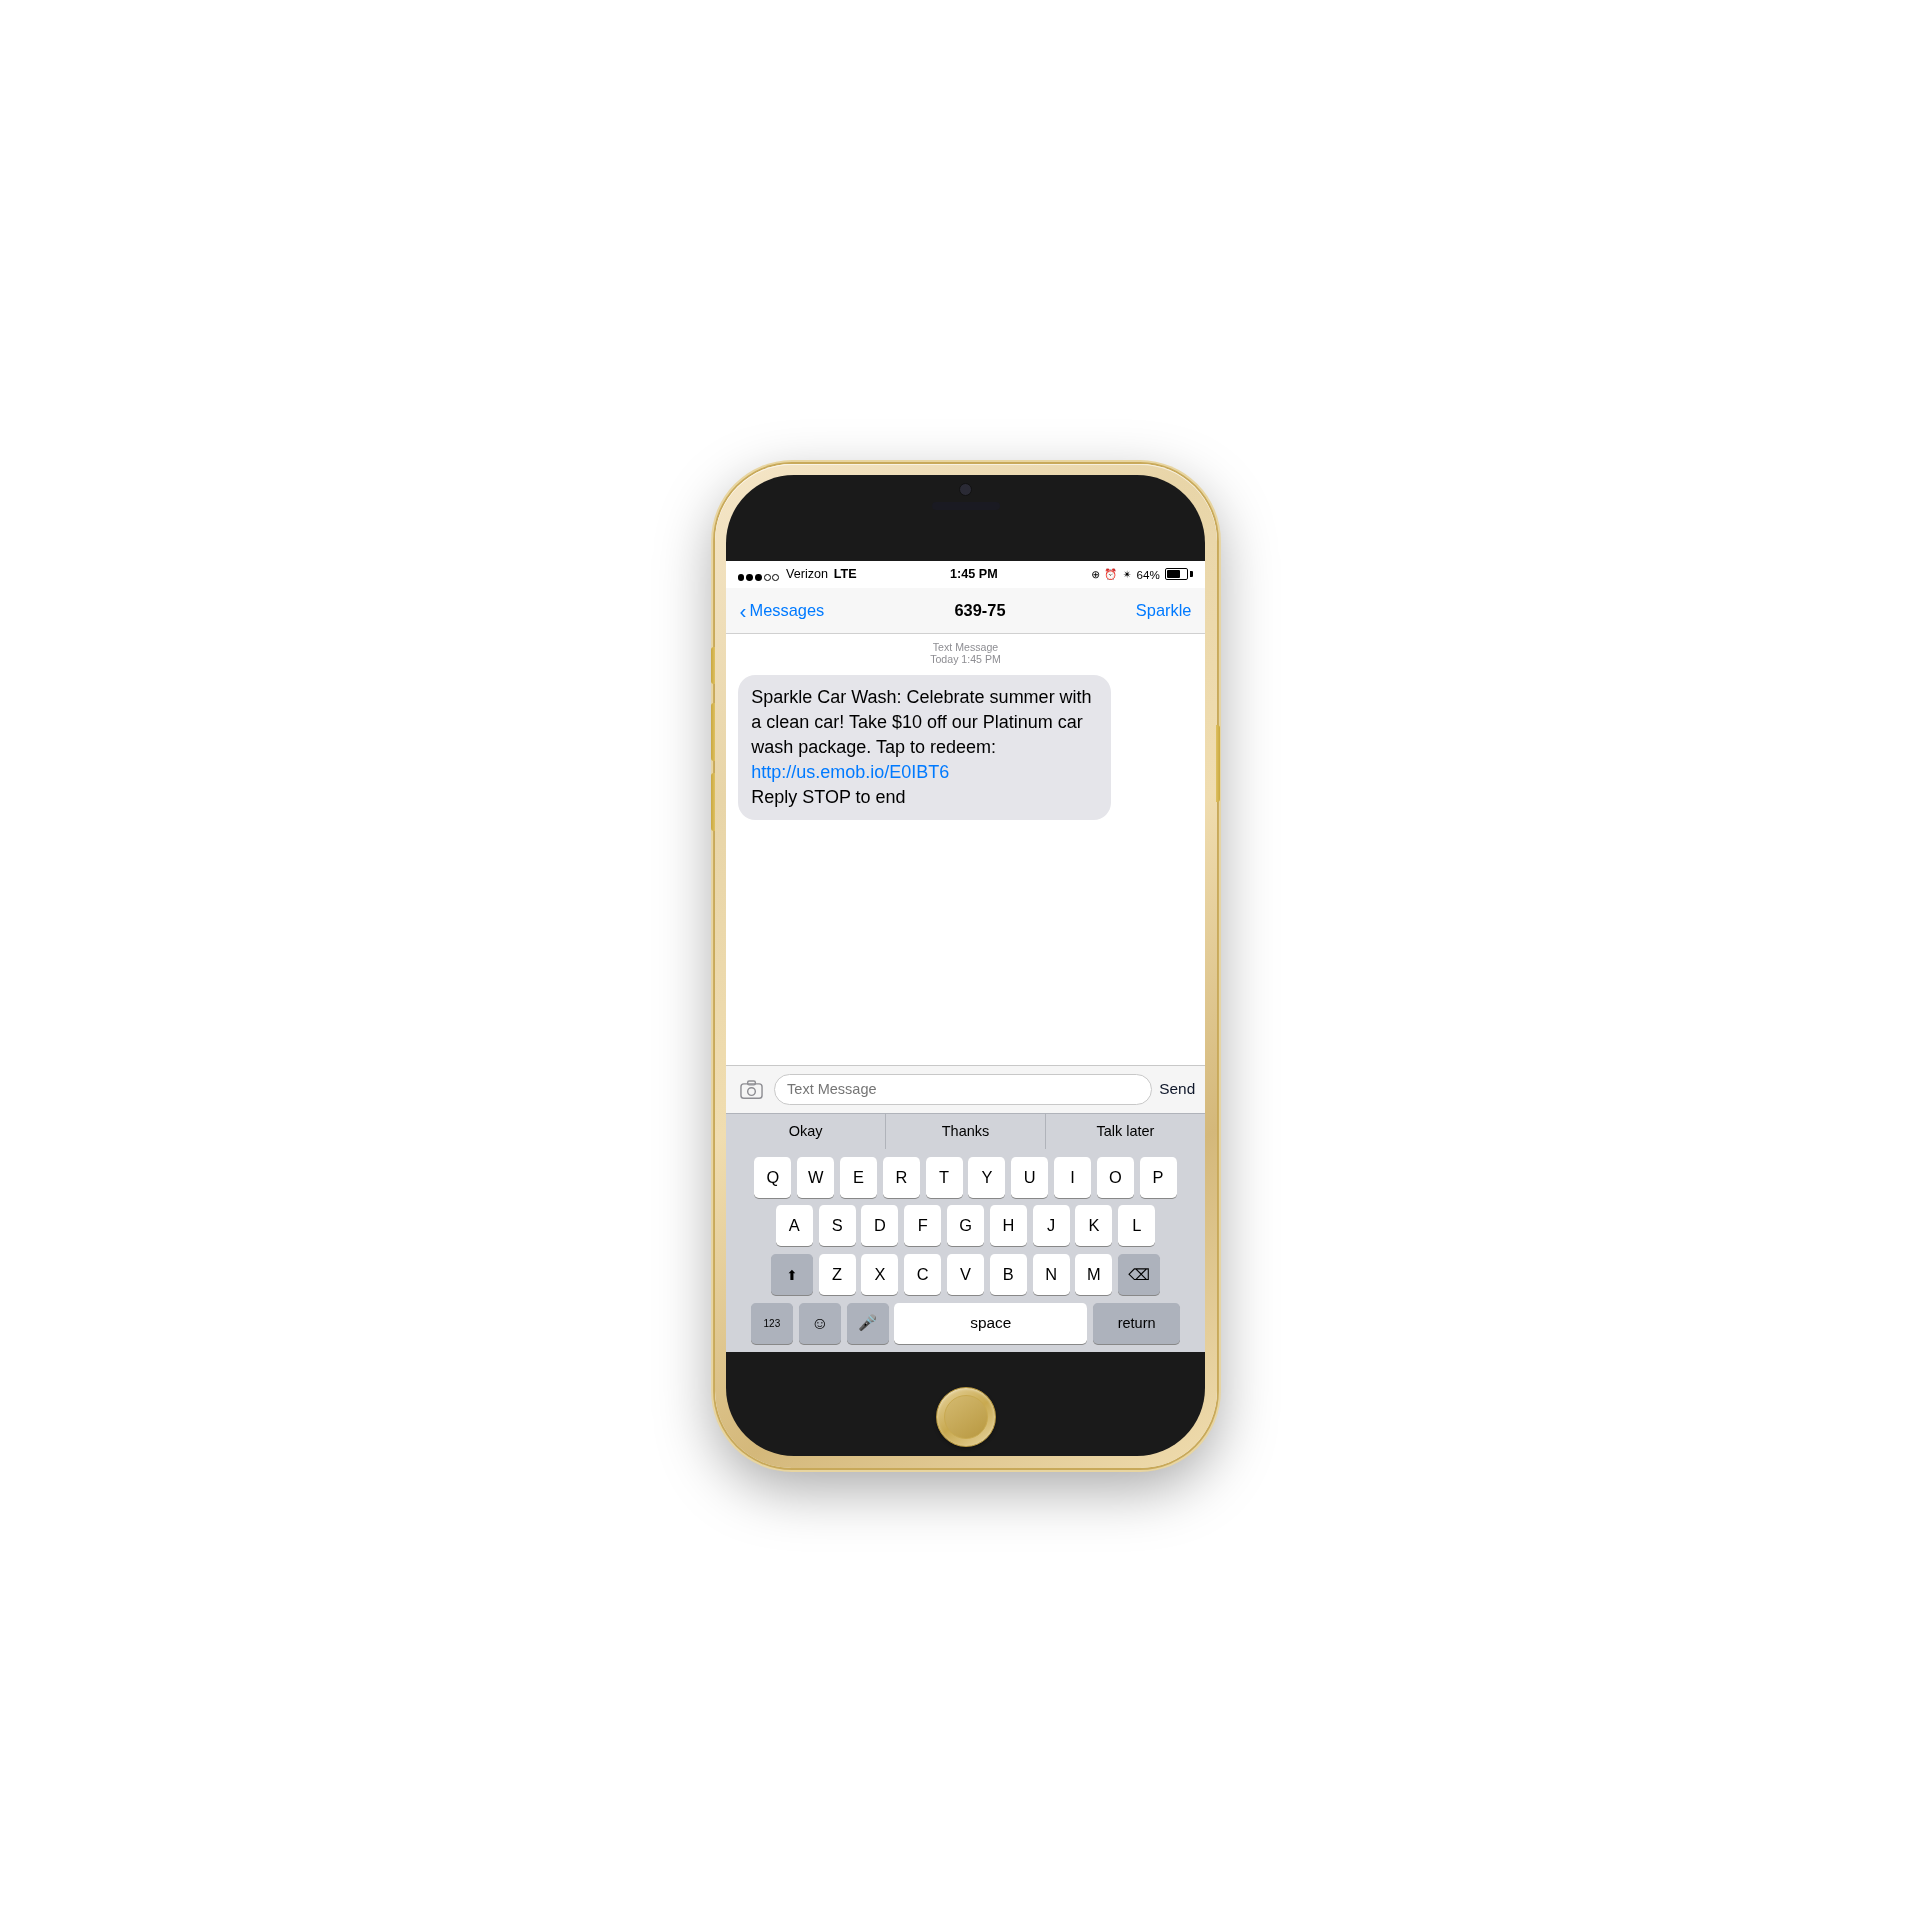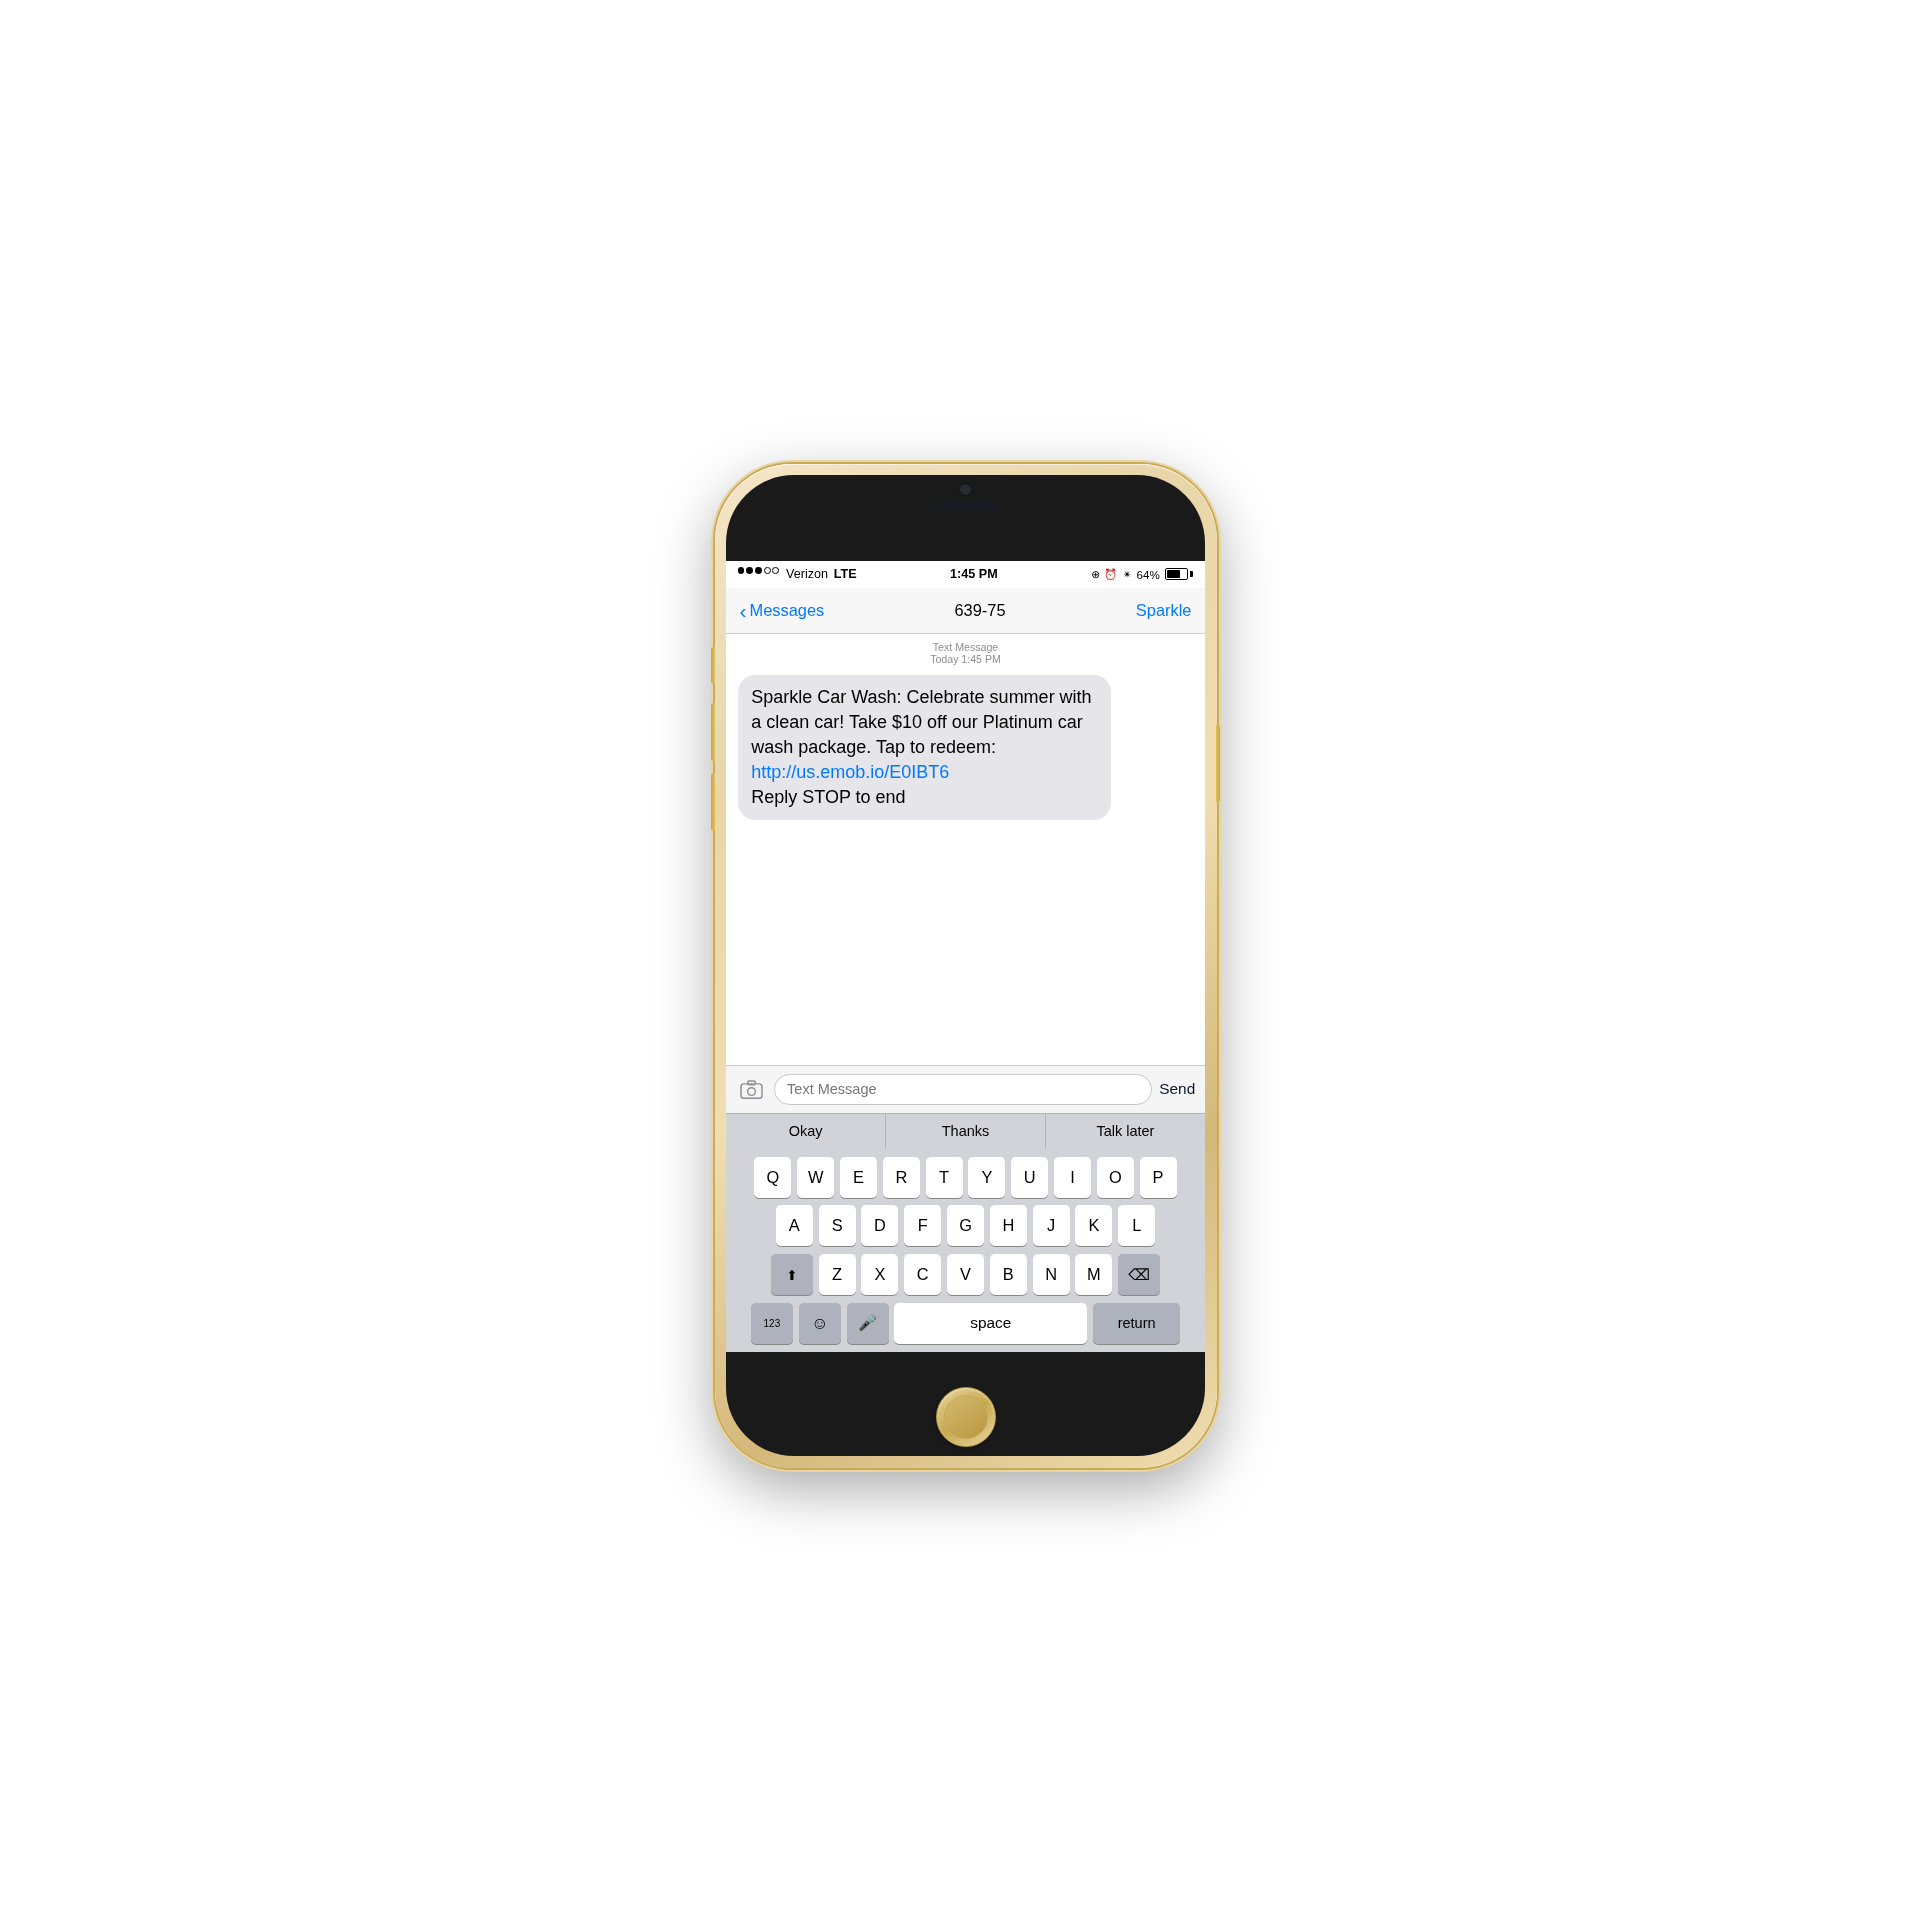--- a/index.html
+++ b/index.html
@@ -140,21 +140,21 @@
       display: flex;
       align-items: center;
       justify-content: space-between;
       padding: 0 11.6px;
       font-size: 12.6px;
       font-weight: 500;
       flex-shrink: 0;
     }
     .status-left {
       display: flex;
-      align-items: flex-start;
+      align-items: flex-end;
       gap: 2.9px;
     }
     .signal-dots {
       display: flex; gap: 1.9px; align-items: center;
     }
     .dot {
       width: 6.8px; height: 6.8px; border-radius: 50%; background: #000;
     }
     .dot.empty { background: transparent; border: 1.4px solid #000; }
     .carrier-text {
@@ -204,21 +204,21 @@
       flex-shrink: 0;
     }
     .nav-back {
       display: flex; align-items: center; gap: 2.9px;
       color: #007aff; font-size: 16.4px;
     }
     .nav-back-chevron {
       font-size: 21px; color: #007aff; line-height: 1;
     }
     .nav-title {
-      font-size: 16.4px; font-weight: 400; color: #000;
+      font-size: 16.4px; font-weight: 700; color: #000;
     }
     .nav-detail {
       font-size: 16.4px; color: #007aff;
     }
 
     
     .messages-area {
       flex: 1;
       background: #fff;
       padding: 7.7px 11.6px;

